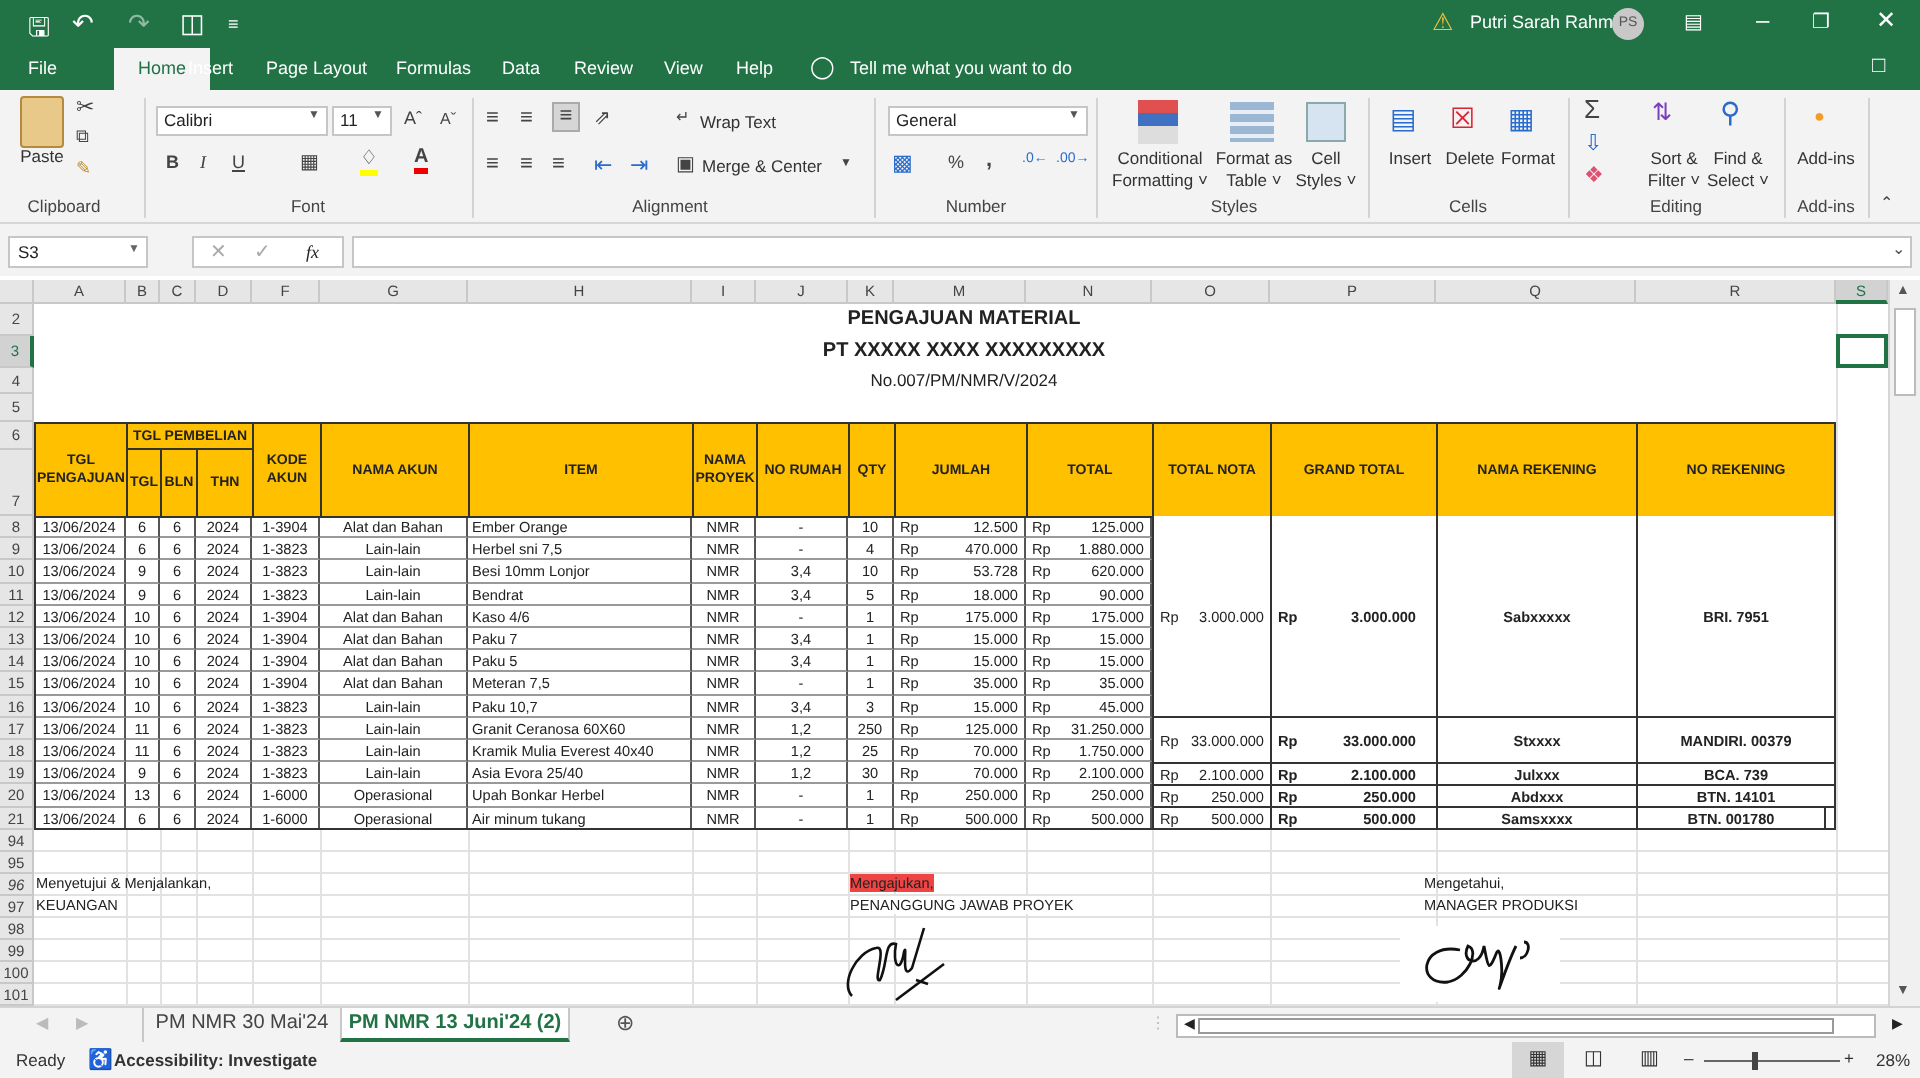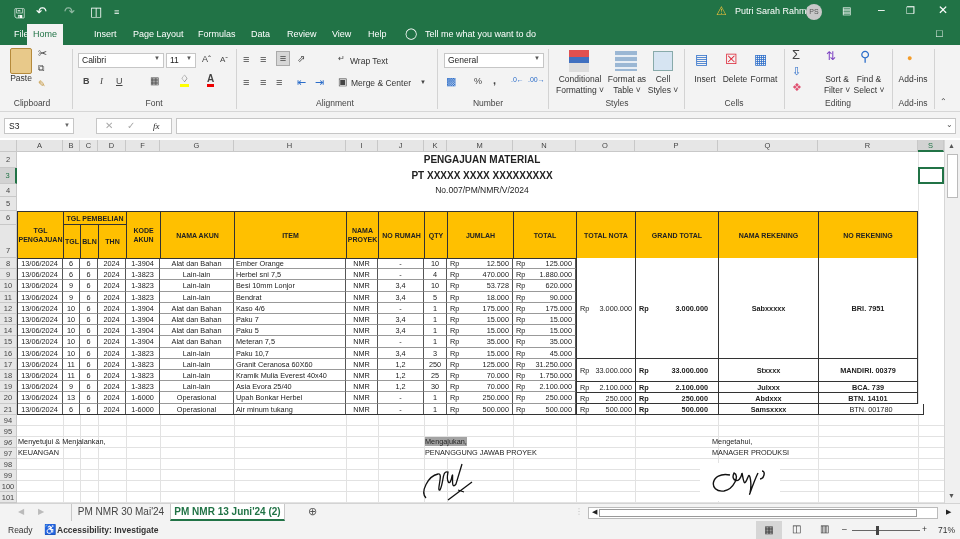--- a/index.html
+++ b/index.html
@@ -63,21 +63,21 @@
   <span class="user">Putri Sarah Rahmi</span>
   <span class="avatar">PS</span>
   <span class="wbtn" style="left:842px;font-size:10px;top:5px">▤</span>
   <span class="wbtn" style="left:878px">–</span>
   <span class="wbtn" style="left:906px;font-size:10px;top:5px">❐</span>
   <span class="wbtn" style="left:938px">✕</span>
 </div>
 
 <div id="menubar" class="abs">
   <span class="mtab" style="left:14px">File</span>
-  <span class="mtab active" style="left:27px;width:36px">Home</span>
+  <span class="mtab active" style="left:57px;width:48px">Home</span>
   <span class="mtab" style="left:94px">Insert</span>
   <span class="mtab" style="left:133px">Page Layout</span>
   <span class="mtab" style="left:198px">Formulas</span>
   <span class="mtab" style="left:251px">Data</span>
   <span class="mtab" style="left:287px">Review</span>
   <span class="mtab" style="left:332px">View</span>
   <span class="mtab" style="left:368px">Help</span>
   <span class="mtab" style="left:405px;font-size:11px;top:3px">◯</span>
   <span class="mtab" style="left:425px">Tell me what you want to do</span>
   <span class="mtab" style="left:936px;font-size:11px;top:3px">□</span>
@@ -468,36 +468,36 @@
 
   <div class="mcell" style="left:576px;top:264px;width:60px;height:11px">
       <span style="padding-left:3px">Rp</span>
       <span style="margin-left:auto;padding-right:3px">500.000</span>
     </div>
   <div class="mcell" style="left:635px;top:264px;width:84px;height:11px;font-weight:bold">
       <span style="padding-left:3px">Rp</span>
       <span style="margin-left:auto;padding-right:10px">500.000</span>
     </div>
   <div class="mcell" style="left:718px;top:264px;width:101px;height:11px;justify-content:center;font-weight:bold">Samsxxxx</div>
-  <div class="mcell" style="left:818px;top:264px;width:106px;height:11px;justify-content:center;font-weight:normal">BTN. 001780</div>
+  <div class="mcell" style="left:818px;top:264px;width:95px;height:11px;justify-content:center;font-weight:bold">BTN. 001780</div>
 
   <div id="footer-rows">
       <div class="gl-h" style="left: 17px; width: 927px; top: 285px;"></div>
       <div class="gl-h" style="left: 17px; width: 927px; top: 296px;"></div>
       <div class="gl-h" style="left: 17px; width: 927px; top: 307px;"></div>
       <div class="gl-h" style="left: 17px; width: 927px; top: 318px;"></div>
       <div class="gl-h" style="left: 17px; width: 927px; top: 329px;"></div>
       <div class="gl-h" style="left: 17px; width: 927px; top: 340px;"></div>
       <div class="gl-h" style="left: 17px; width: 927px; top: 351px;"></div>
       <div class="gl-h" style="left: 17px; width: 927px; top: 362px;"></div>
     </div>
 
   <div class="abs" style="left:18px;top:297px;font-size:7.3px">Menyetujui &amp; Menjalankan,</div>
   <div class="abs" style="left:18px;top:308px;font-size:7.3px">KEUANGAN</div>
-  <div class="abs" style="left:425px;top:297px;font-size:7.3px;background:#a3a3a3">Mengajukan,</div>
+  <div class="abs" style="left:425px;top:297px;font-size:7.3px;background:#ef4444">Mengajukan,</div>
   <div class="abs" style="left:425px;top:308px;font-size:7.3px;background:#fff">PENANGGUNG JAWAB PROYEK</div>
   <div class="abs" style="left:712px;top:297px;font-size:7.3px">Mengetahui,</div>
   <div class="abs" style="left:712px;top:308px;font-size:7.3px">MANAGER PRODUKSI</div>
 
   <svg class="abs" style="left:418px;top:322px" width="60" height="41" viewBox="0 0 60 41">
     <path d="M8 36 C2 30 10 14 20 12 C26 10 18 30 22 28 C26 20 24 8 30 10 C28 20 32 26 34 14 C36 8 32 30 38 22 L44 2 M30 38 L54 20 M40 28 L46 30" stroke="#111" stroke-width="1.3" fill="none"></path>
   </svg>
   <div class="abs" style="left:700px;top:323px;width:80px;height:38px;background:#fff">
     <svg width="80" height="38" viewBox="0 0 80 38">
       <path d="M30 12 C10 8 8 30 24 28 C34 26 40 12 34 10 C30 18 40 22 42 10 C44 20 44 24 48 14 C50 8 52 22 50 30 C48 36 54 18 58 10 M62 8 C66 8 64 16 60 16" stroke="#111" stroke-width="1.4" fill="none"></path>
@@ -551,14 +551,14 @@
   <span class="abs" style="left:8px;top:4px">Ready</span>
   <span class="abs" style="left:44px;top:3px;font-size:10px">♿</span>
   <span class="abs" style="left:57px;top:4px;font-weight:bold">Accessibility: Investigate</span>
   <span class="abs" style="left:756px;top:0;width:26px;height:18px;background:#d6d6d6;text-align:center;font-size:10px;line-height:18px">▦</span>
   <span class="abs" style="left:792px;top:2px;font-size:10px">◫</span>
   <span class="abs" style="left:820px;top:2px;font-size:10px">▥</span>
   <span class="abs" style="left:842px;top:3px">–</span>
   <div class="abs" style="left:852px;top:9px;width:68px;height:1px;background:#666"></div>
   <div class="abs" style="left:876px;top:5px;width:3px;height:9px;background:#444"></div>
   <span class="abs" style="left:922px;top:3px">+</span>
-  <span class="abs" style="left:938px;top:4px">71%</span>
+  <span class="abs" style="left:938px;top:4px">28%</span>
 </div>
 
 </body></html>

